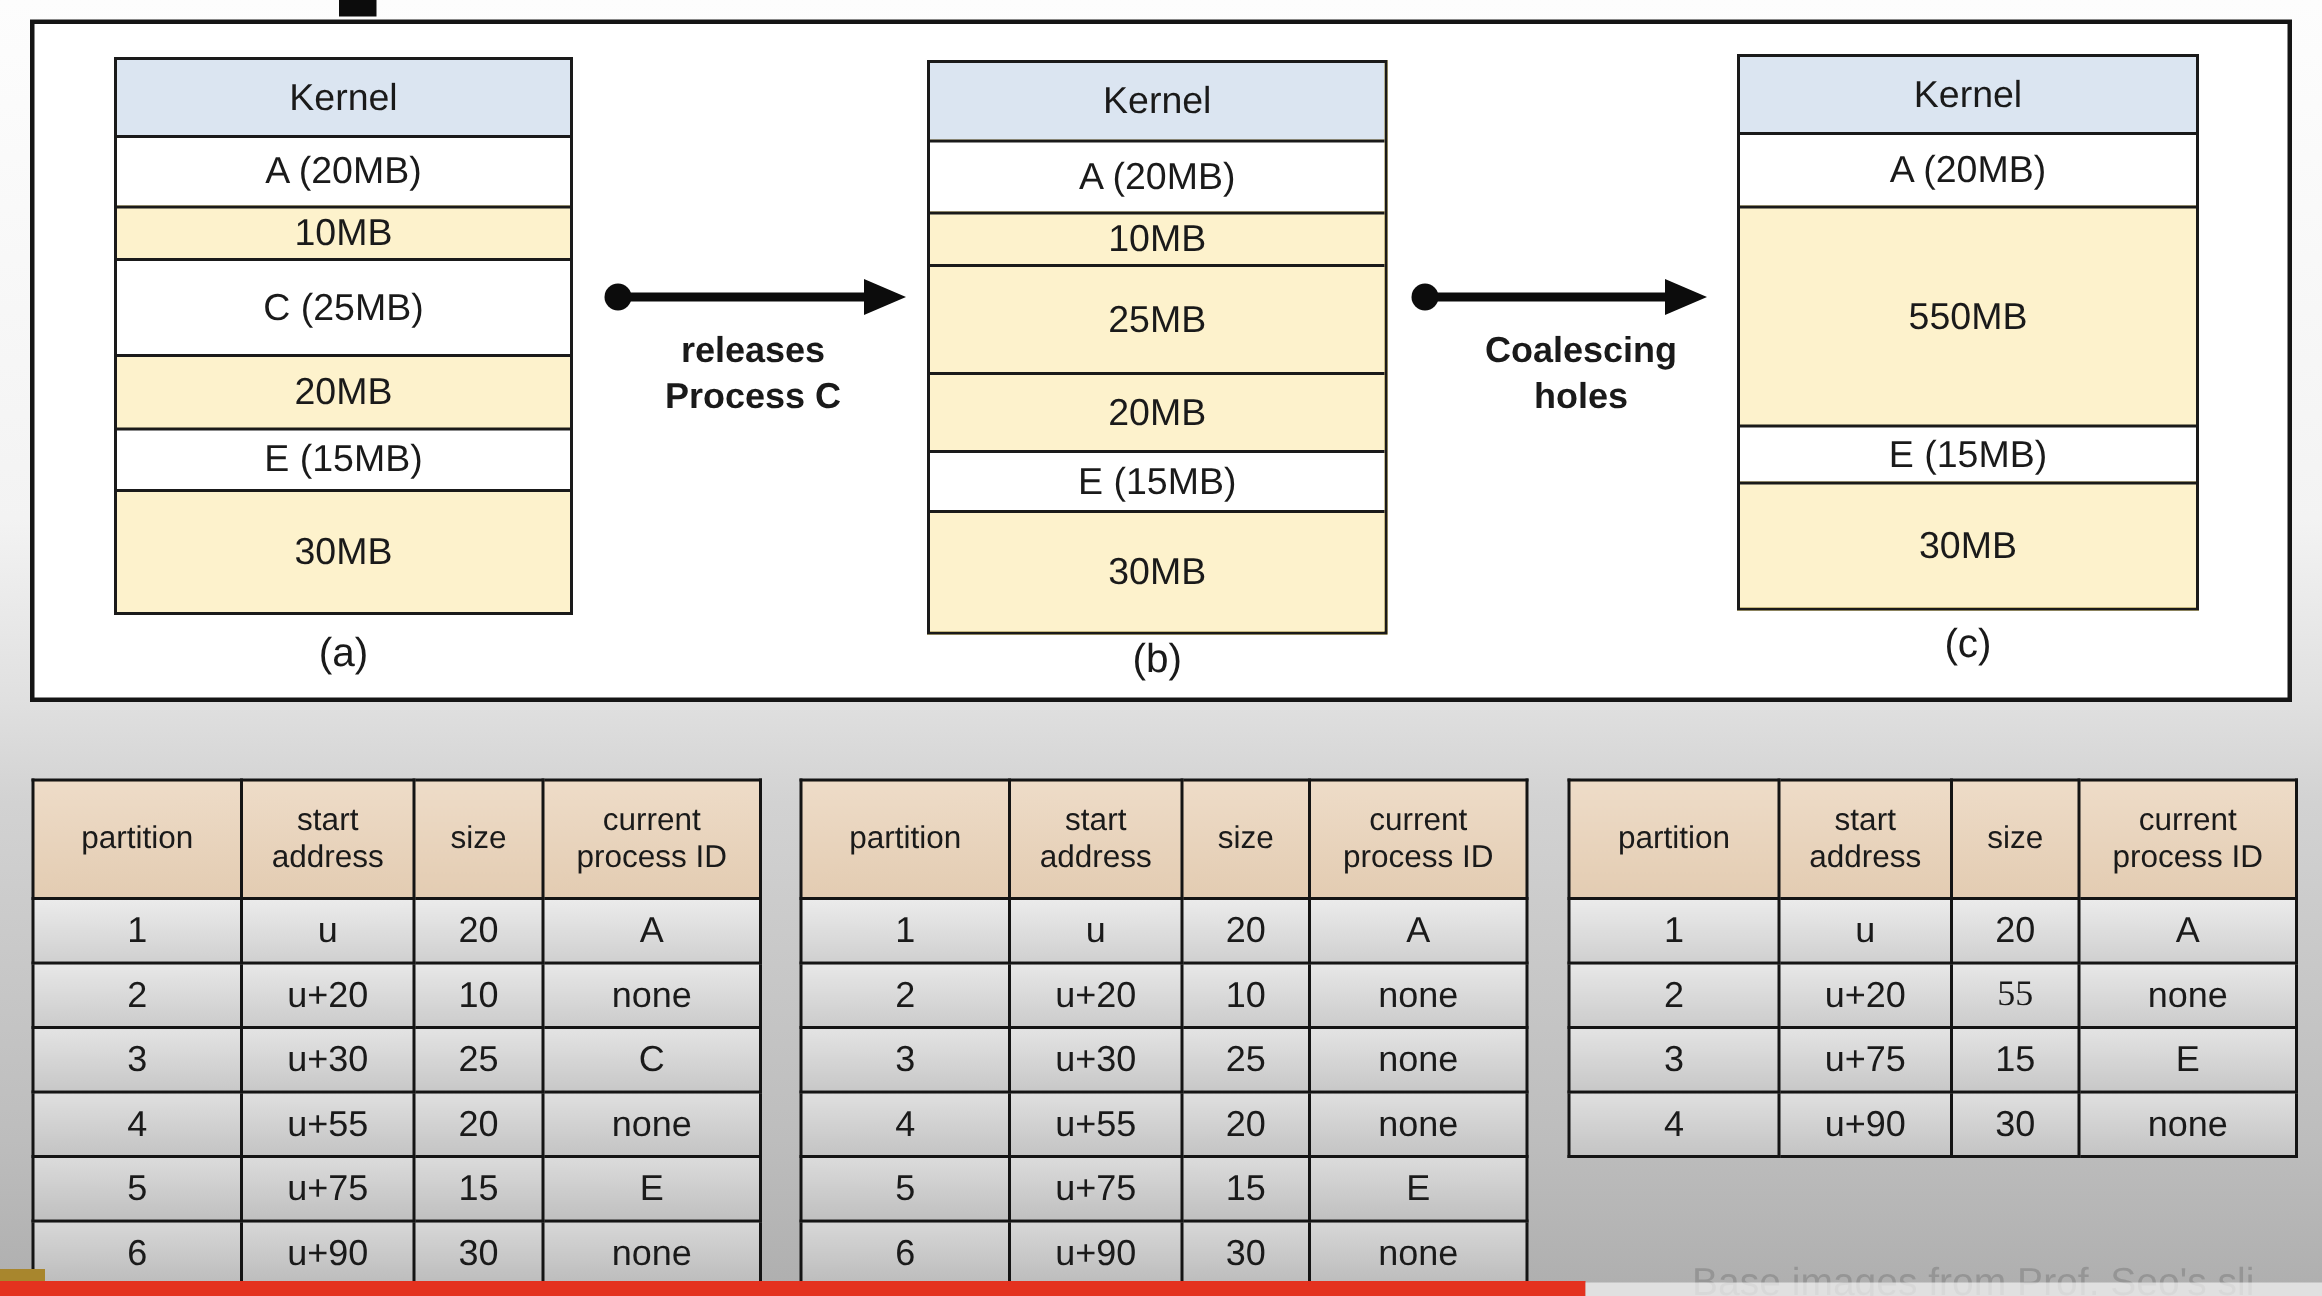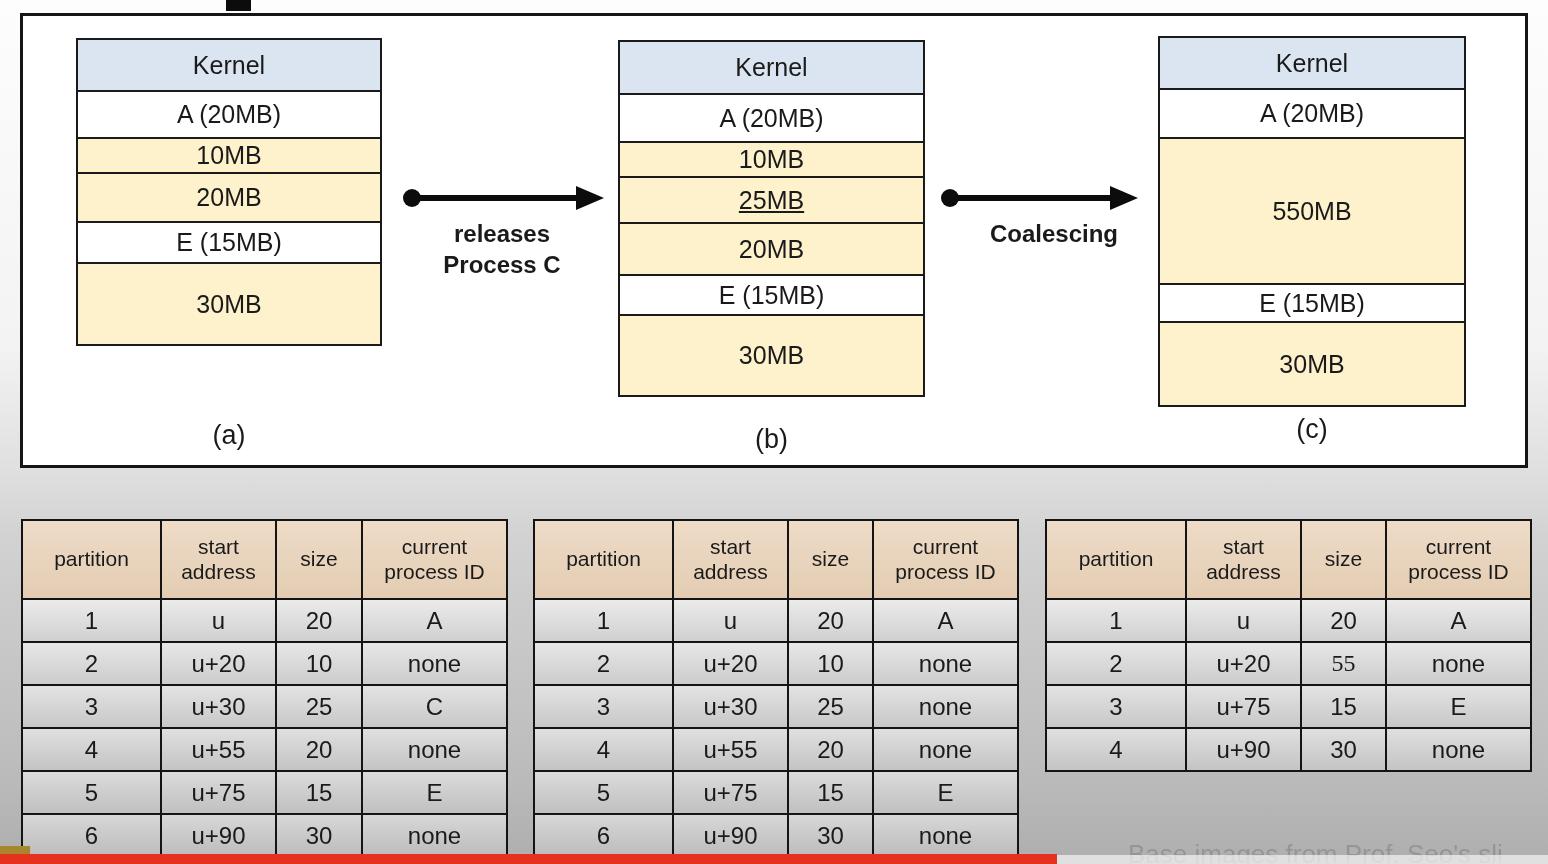--- a/index.html
+++ b/index.html
@@ -41,29 +41,30 @@
 <body>
 
 <div class="abs title-fragment"></div>
 
 <div class="abs outer-box"></div>
 
 <div class="memcol" style="left:76px;top:38px;width:302px;">
     <div class="block kernel" style="height: 50px;">Kernel</div>
     <div class="block process" style="height: 47px;">A (20MB)</div>
     <div class="block hole" style="height: 35px;">10MB</div>
+    <div class="block process" style="height: 64px;">C (25MB)</div>
     <div class="block hole" style="height: 49px;">20MB</div>
     <div class="block process" style="height: 41px;">E (15MB)</div>
     <div class="block hole" style="height: 82px;">30MB</div>
   </div>
 <div class="memcol" style="left:618px;top:40px;width:303px;">
     <div class="block kernel" style="height: 51px;">Kernel</div>
     <div class="block process" style="height: 48px;">A (20MB)</div>
     <div class="block hole" style="height: 35px;">10MB</div>
-    <div class="block hole" style="height: 46px; text-decoration: underline;">25MB</div>
+    <div class="block hole" style="height: 72px;">25MB</div>
     <div class="block hole" style="height: 52px;">20MB</div>
     <div class="block process" style="height: 40px;">E (15MB)</div>
     <div class="block hole" style="height: 81px;">30MB</div>
   </div>
 <div class="memcol" style="left:1158px;top:36px;width:304px;">
     <div class="block kernel" style="height: 50px;">Kernel</div>
     <div class="block process" style="height: 49px;">A (20MB)</div>
     <div class="block hole" style="height: 146px;">550MB</div>
     <div class="block process" style="height: 38px;">E (15MB)</div>
     <div class="block hole" style="height: 84px;">30MB</div>
@@ -85,20 +86,21 @@
     <polygon points="1138,198 1110,186 1110,210" fill="#0c0c0c"></polygon>
   </g>
 </svg>
 
 <div class="arrow-caption" style="left:400px;top:218px;width:204px;">
   <div>releases</div>
   <div>Process C</div>
 </div>
 <div class="arrow-caption" style="left:952px;top:218px;width:204px;">
   <div>Coalescing</div>
+  <div>holes</div>
 </div>
 
 <table class="ptable" style="left:21px;top:519px;width:485px;">
   <colgroup>
       <col style="width:139px">
       <col style="width:115px">
       <col style="width:86px">
       <col style="width:145px">
     </colgroup>
   <thead>

